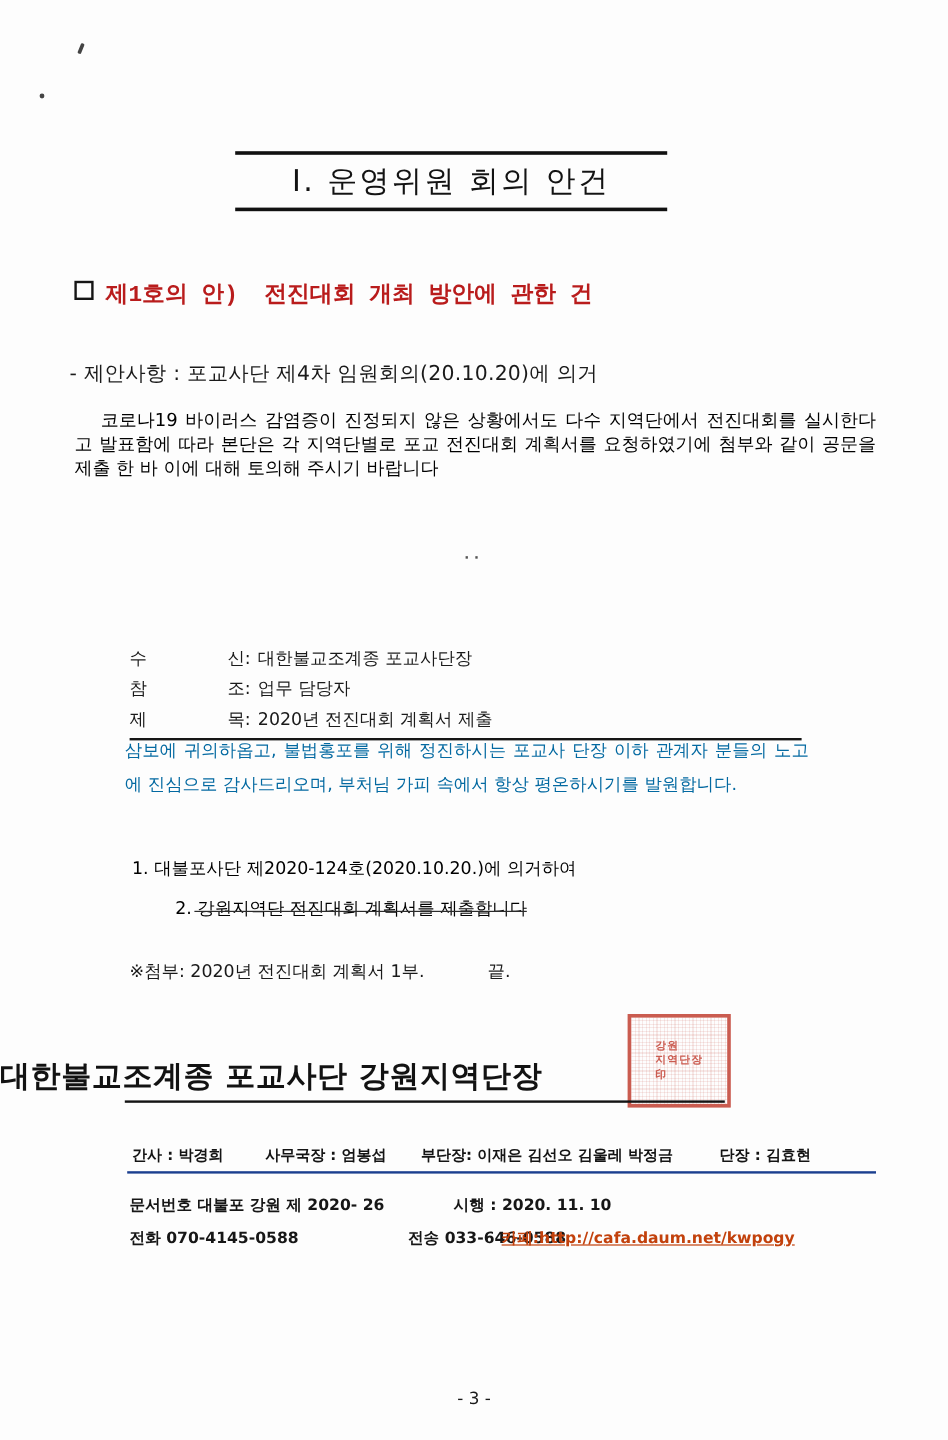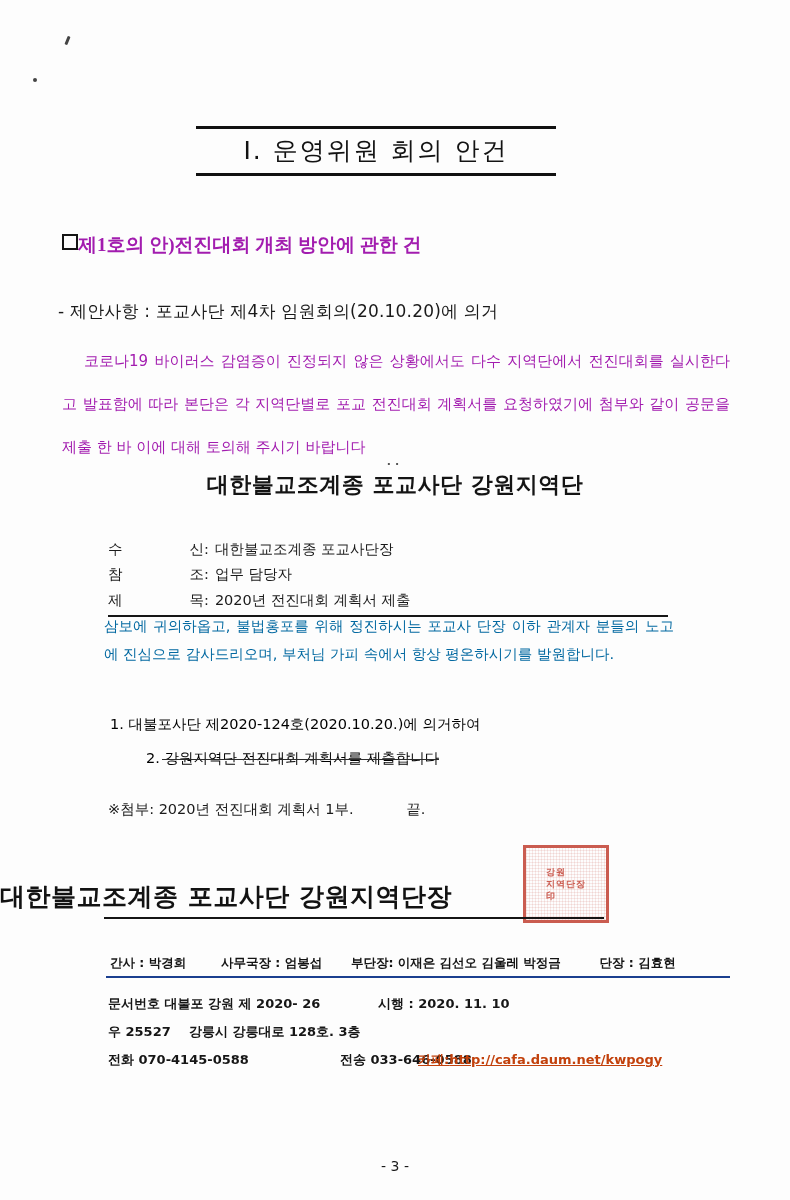--- a/index.html
+++ b/index.html
@@ -51,55 +51,56 @@
     color: #131313;
   }
 
   
   .agenda {
     position: absolute;
     left: 62px;
     top: 232px;
     display: flex;
     align-items: baseline;
+    gap: 10px;
     font-size: 19px;
     font-weight: bold;
-    font-family: Liberation Serif, serif;
-    color: #a21caf;
+    font-family: Liberation Mono, monospace;
+    color: #b91c1c;
   }
   .agenda .sq {
     display: inline-block;
     width: 12px;
     height: 12px;
     border: 2px solid #151515;
     position: relative;
     top: -1px;
   }
   .agenda .no { letter-spacing: 0px; }
-  .agenda .subj { font-weight: bold; }
+  .agenda .subj { margin-left: 12px; font-weight: bold; }
 
   
   .proposal-line {
     position: absolute;
     left: 58px;
     top: 300px;
     font-size: 17px;
     font-family: "DejaVu Sans", sans-serif;
     color: #1a1a1a;
     letter-spacing: 0.2px;
   }
   .para {
     position: absolute;
     left: 62px;
     top: 340px;
     width: 668px;
     font-size: 15px;
-    line-height: 43px;
-    font-family: "DejaVu Sans", sans-serif;
-    color: #a21caf;
+    line-height: 20px;
+    font-family: "DejaVu Sans", sans-serif;
+    color: #000000;
     text-align: justify;
   }
   .para .indent { display: inline-block; width: 22px; }
 
   
   .letter-title {
     position: absolute;
     left: 0;
     right: 0;
     top: 470px;
@@ -315,21 +316,20 @@
     <span class="sq"></span>
     <span class="no">제1호의 안)</span>
     <span class="subj">전진대회 개최 방안에 관한 건</span>
   </div>
 
   <div class="proposal-line">- 제안사항 : 포교사단 제4차 임원회의(20.10.20)에 의거</div>
   <div class="para"><span class="indent"></span><span>코로나19 바이러스 감염증이 진정되지 않은 상황에서도 다수 지역단에서 전진대회를 실시한다고 발표함에 따라 본단은 각 지역단별로 포교 전진대회 계획서를 요청하였기에 첨부와 같이 공문을 제출 한 바 이에 대해 토의해 주시기 바랍니다</span></div>
 
   <div class="letter-title">
     <span class="dots">··</span>
-    <span>대한불교조계종 포교사단 강원지역단</span>
   </div>
 
   <div class="fields">
     <div class="row">
       <span class="lbl">
         <span>수</span>
         <span>신</span>
       </span>
       <span class="colon">:</span>
       <span>대한불교조계종 포교사단장</span>
@@ -391,26 +391,20 @@
   <div class="contact">
     <div class="line">
       <span>문서번호</span>
       <span>대불포 강원 제 2020- 26</span>
       <span class="c2">
         <span>시행 :</span>
         <span>2020. 11. 10</span>
       </span>
     </div>
     <div class="line">
-      <span>우</span>
-      <span>25527</span>
-      <span>&nbsp;&nbsp;</span>
-      <span>강릉시 강릉대로 128호. 3층</span>
-    </div>
-    <div class="line">
       <span>전화</span>
       <span>070-4145-0588</span>
       <span class="c3">
         <span>전송</span>
         <span>033-646-0588</span>
       </span>
       <span class="cafe">
         <span>카페:</span><span>http://cafa.daum.net/kwpogy</span>
       </span>
     </div>

